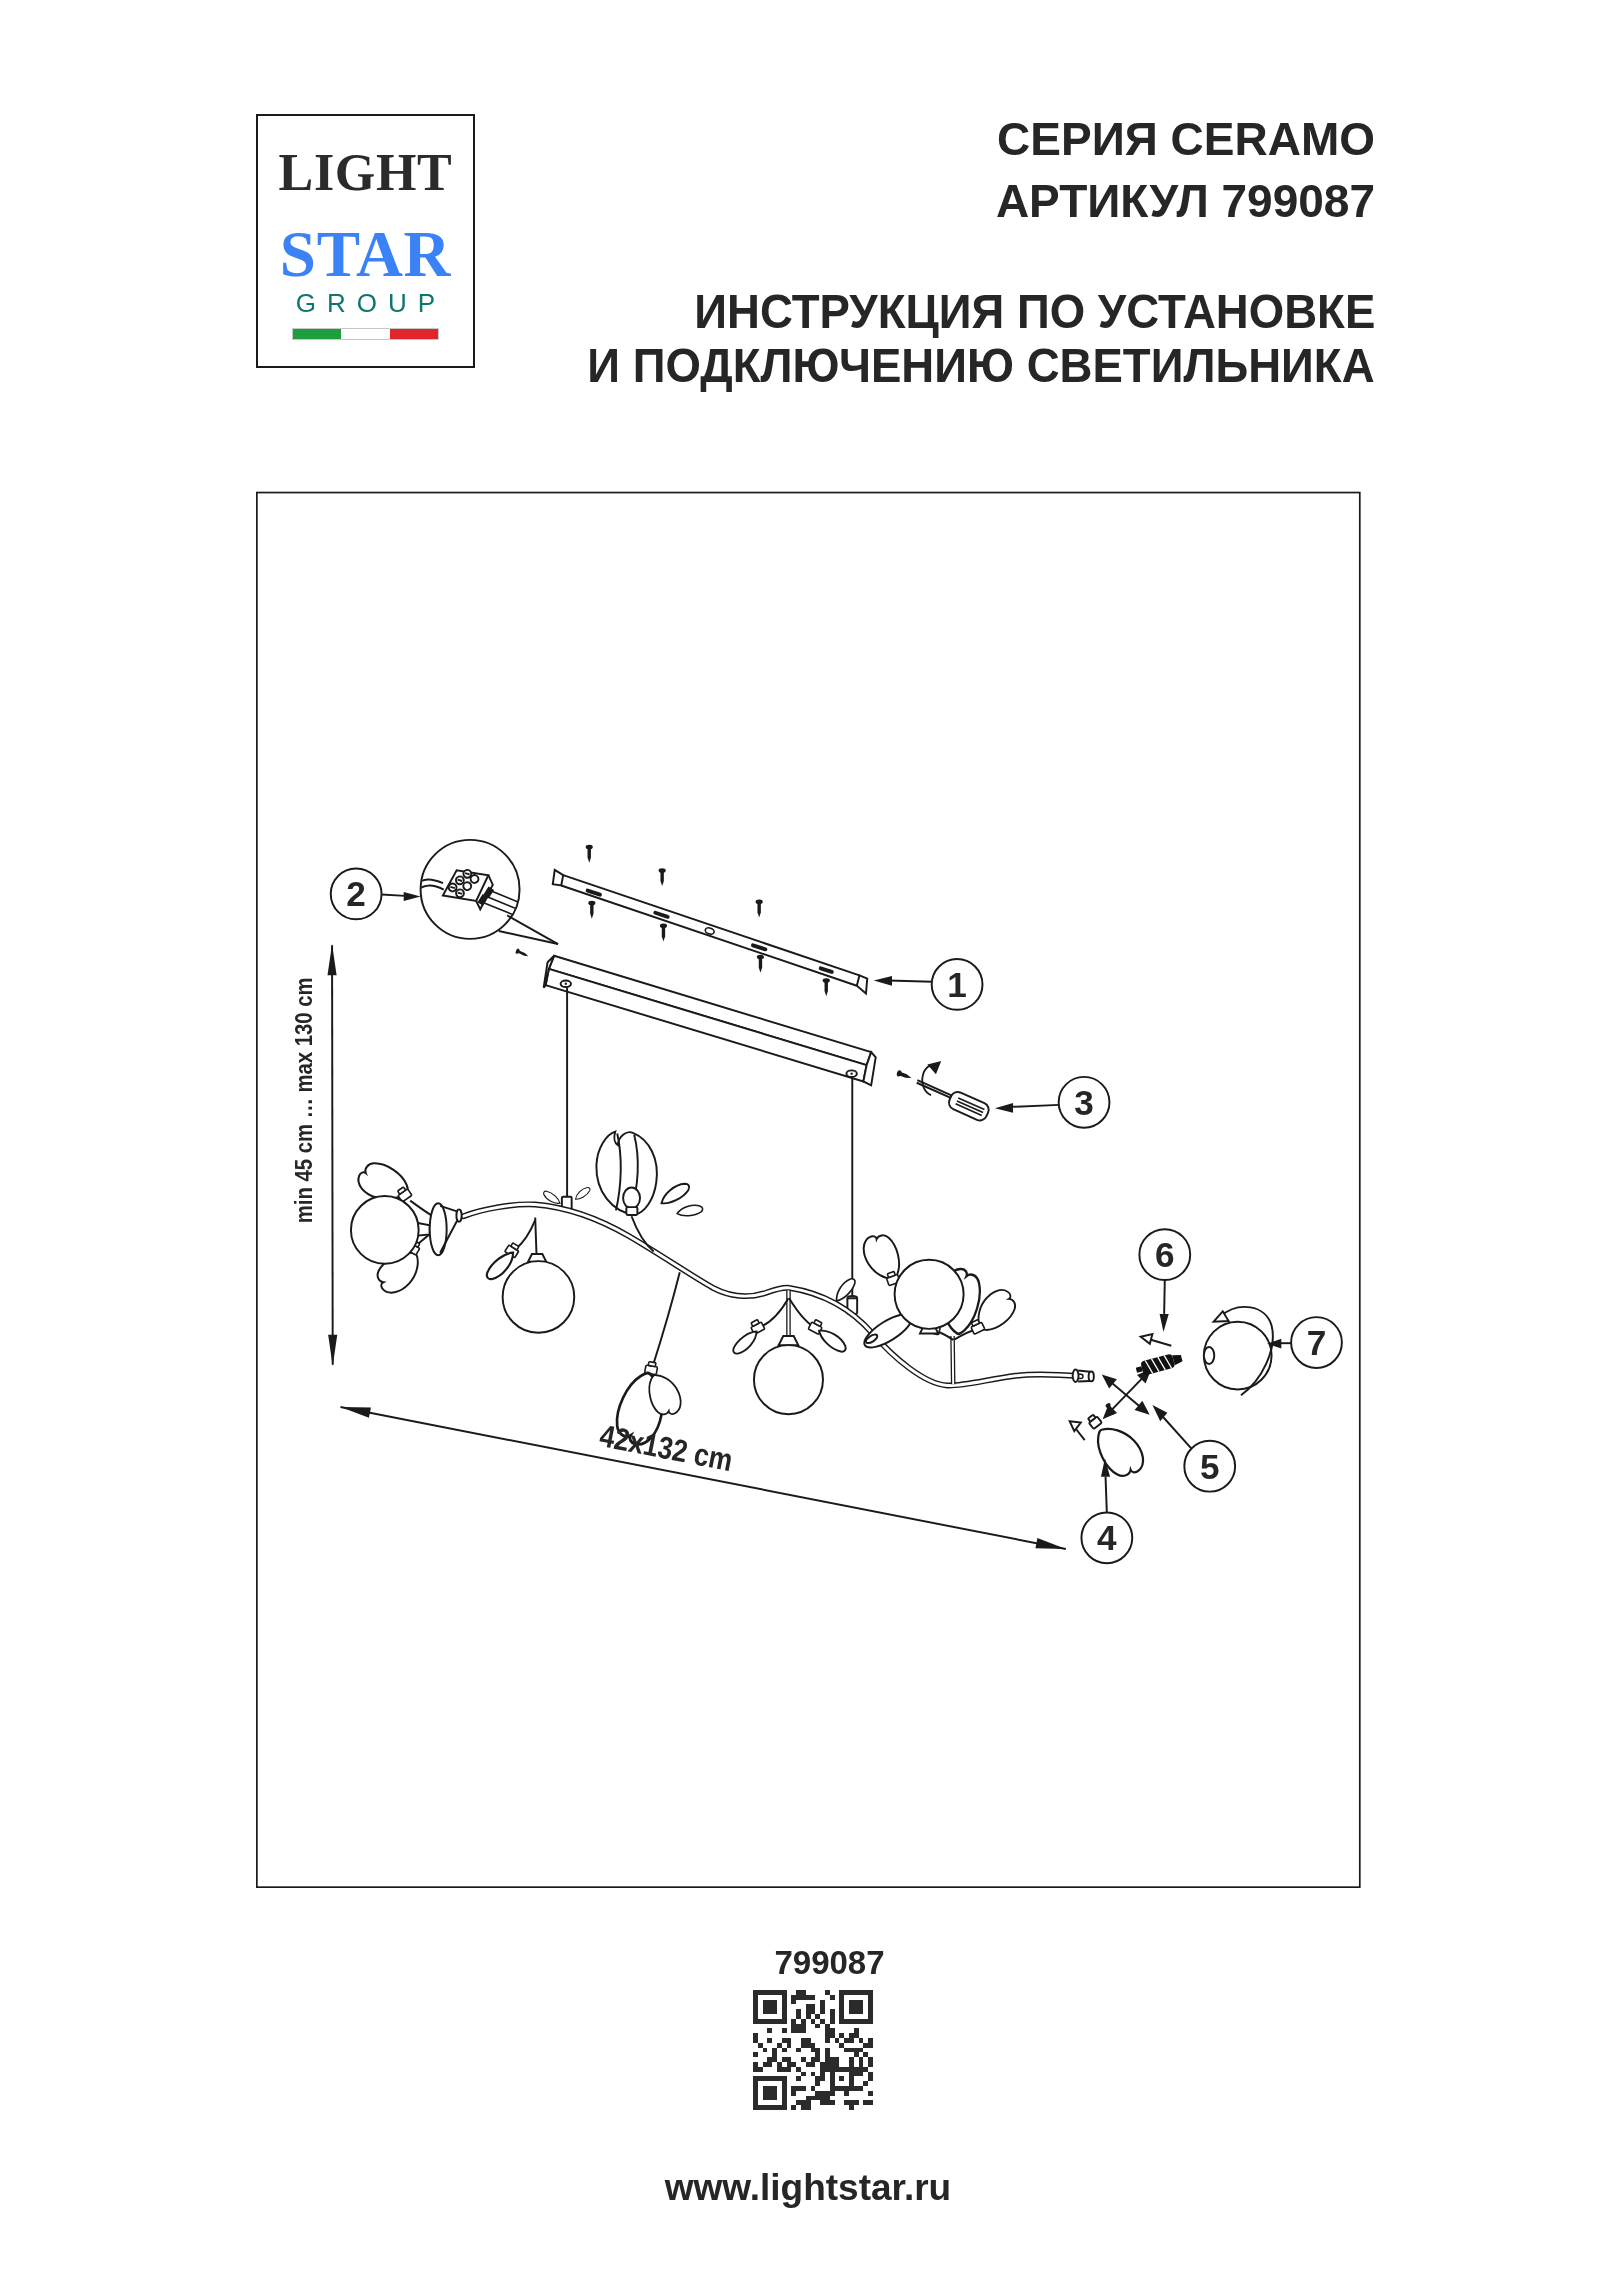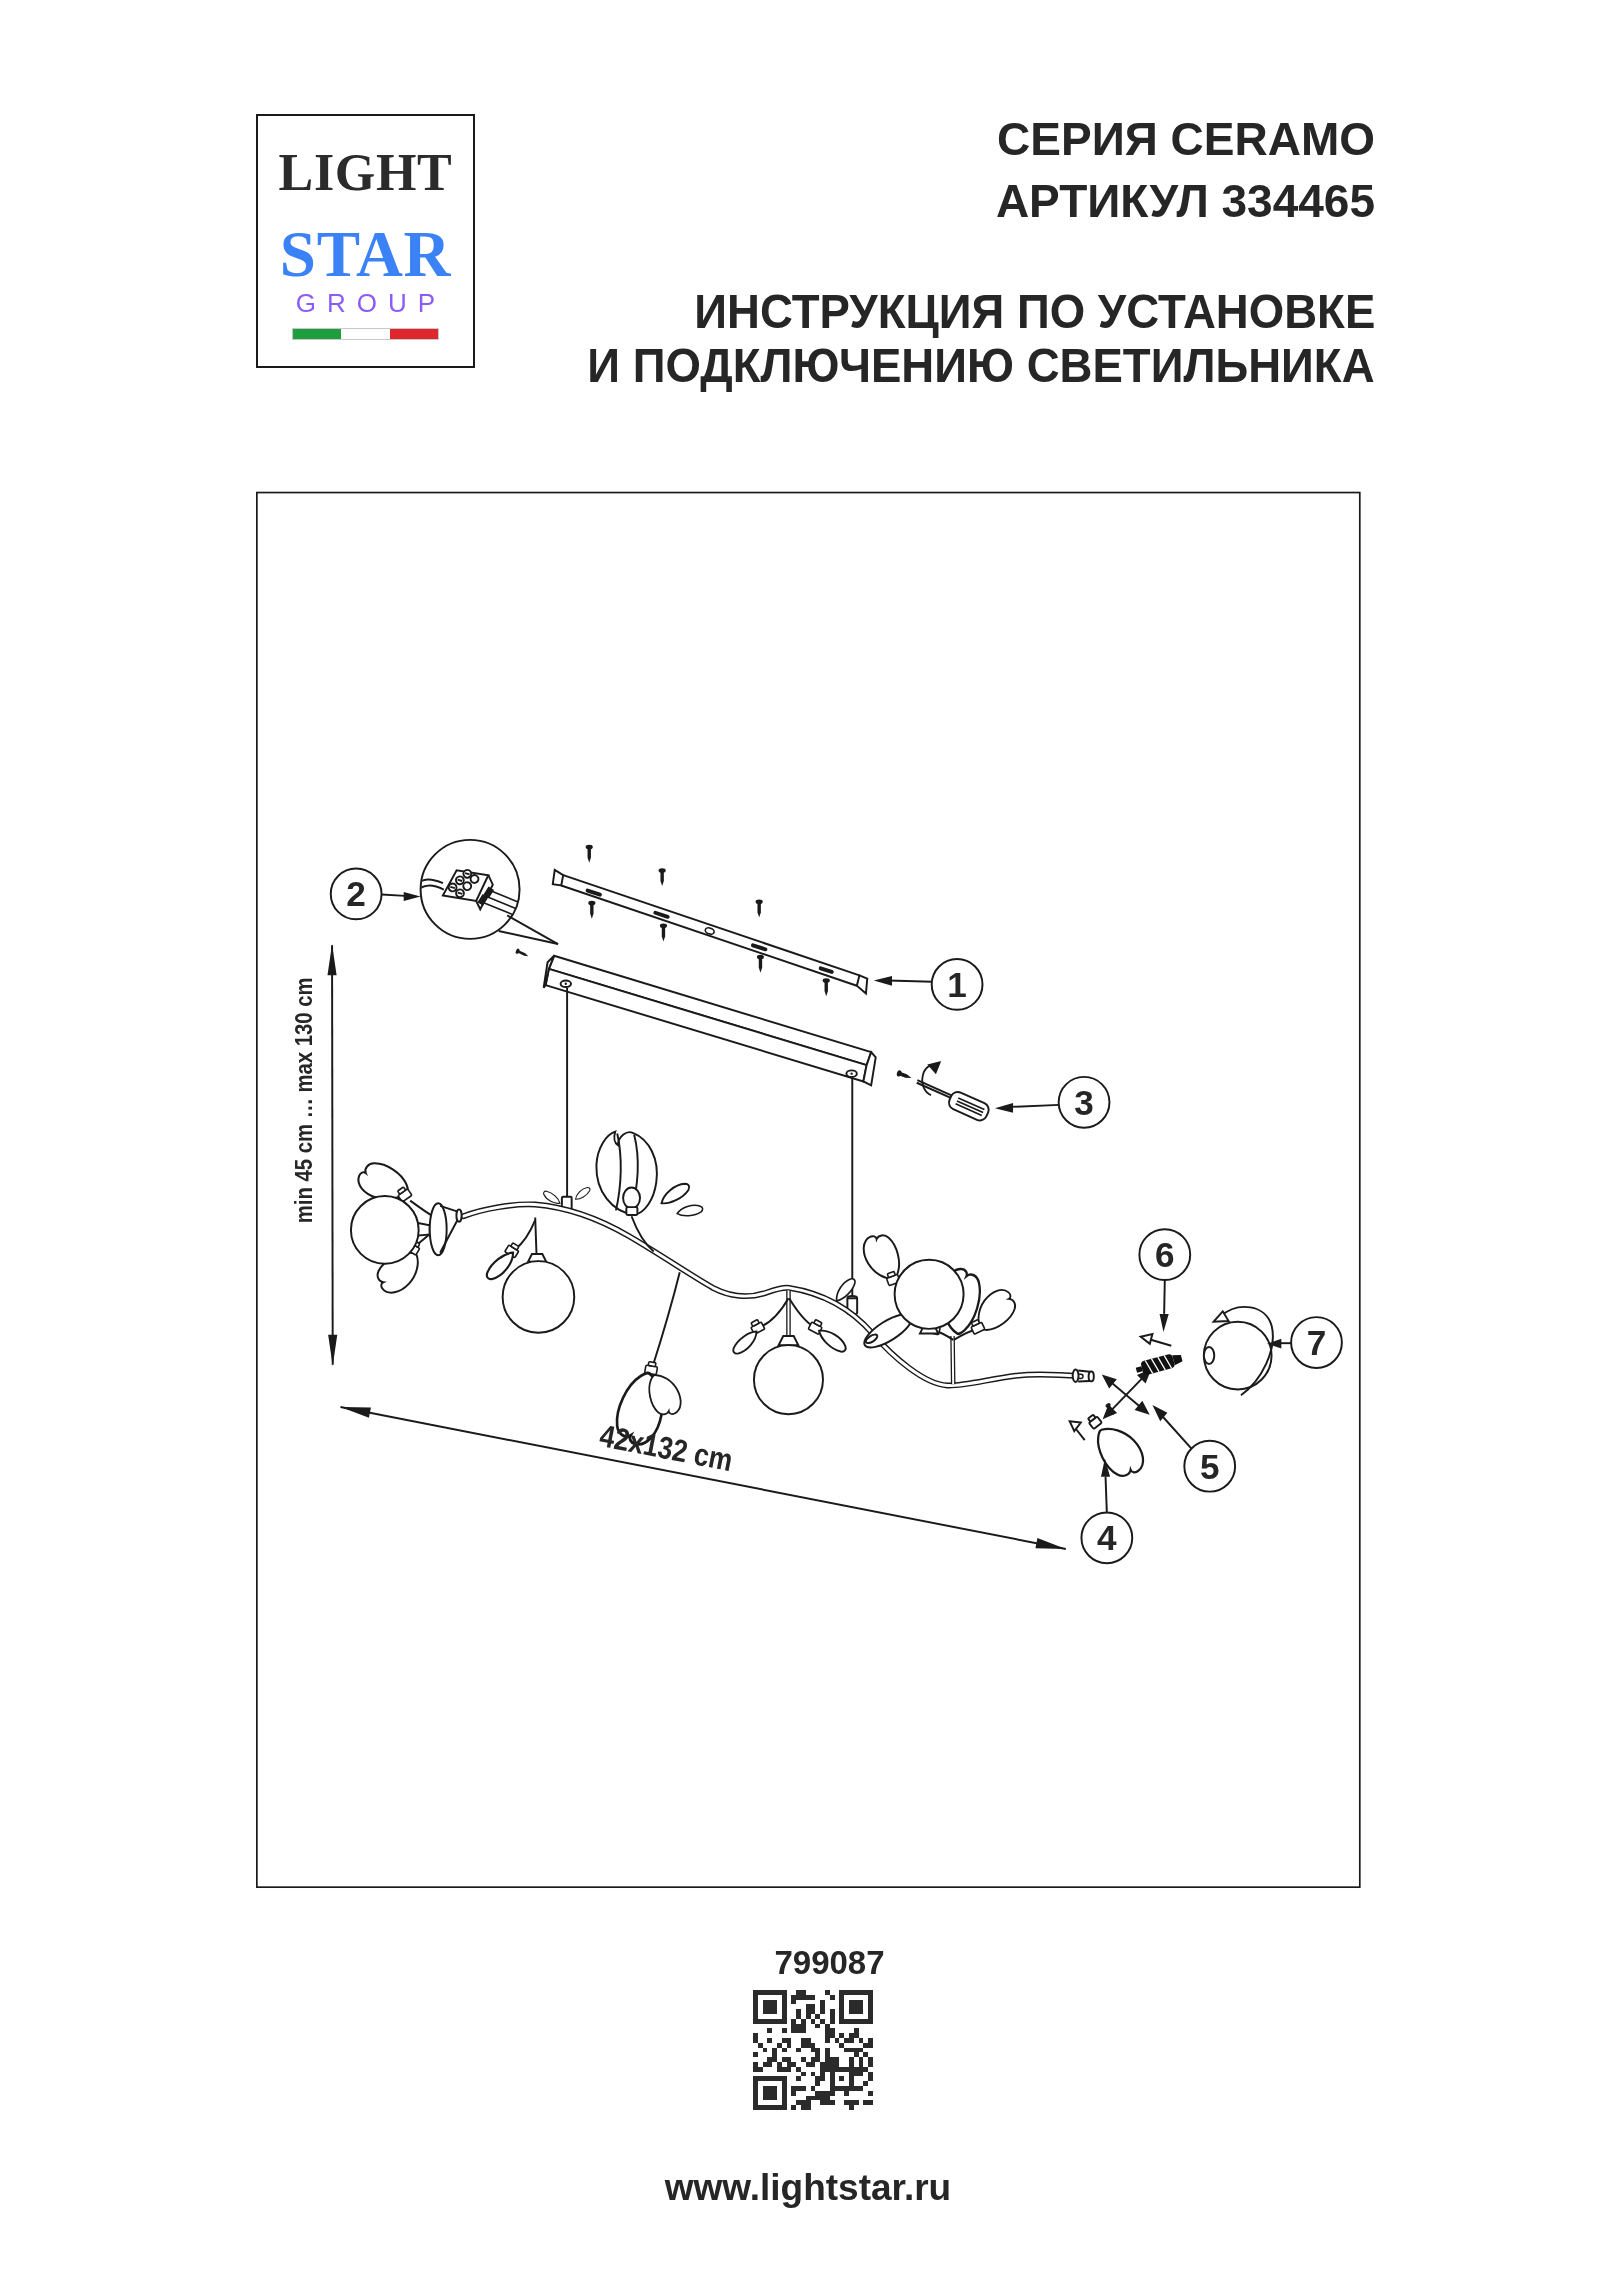--- a/index.html
+++ b/index.html
@@ -8,21 +8,21 @@
   .abs{position:absolute;}
 
   
   #logo-box{left:256px;top:114px;width:219px;height:254px;border:2.6px solid #1a1a1a;
             box-sizing:border-box;text-align:center;}
   #logo-light{margin-top:33px;font-family:"Liberation Serif",serif;font-weight:bold;
               font-size:52px;line-height:47px;letter-spacing:0.7px;color:#2b2b2b;}
   #logo-star{font-family:"Liberation Serif",serif;font-weight:bold;font-size:65px;
              line-height:60px;letter-spacing:0.7px;color:#3b82f6;margin-top:28px;}
   #logo-group{margin-top:3.9px;font-size:26px;font-weight:normal;letter-spacing:11px;
-              margin-right:-11px;color:#8b5cf6;}
+              margin-right:-11px;color:#0f766e;}
   #logo-flag{margin:10.4px auto 0 auto;width:145px;height:9.8px;display:flex;outline:0.7px solid #c8c8c8;}
   #logo-flag div{flex:1;height:100%;}
 
   
   .hdr{position:absolute;right:241px;text-align:right;font-weight:bold;white-space:nowrap;margin-top:8px;}
   #hdr-series {top:104px;font-size:46px;}
   #hdr-article{top:166px;font-size:46px;}
   #hdr-instr1 {top:275px;font-size:49px;}
   #hdr-instr2 {top:329px;font-size:49px;}
   .cond{display:inline-block;transform:scaleX(0.93);transform-origin:100% 50%;}
@@ -48,21 +48,21 @@
     <div id="logo-star">STAR</div>
     <div id="logo-group">GROUP</div>
     <div id="logo-flag">
       <div style="background:#1E9E3E"></div>
       <div style="background:#FFFFFF"></div>
       <div style="background:#E0262D"></div>
     </div>
   </div>
 
   <div id="hdr-series" class="hdr">СЕРИЯ CERAMO</div>
-  <div id="hdr-article" class="hdr">АРТИКУЛ 334465</div>
+  <div id="hdr-article" class="hdr">АРТИКУЛ 799087</div>
   <div id="hdr-instr1" class="hdr"><span class="cond">ИНСТРУКЦИЯ ПО УСТАНОВКЕ</span></div>
   <div id="hdr-instr2" class="hdr"><span class="cond">И ПОДКЛЮЧЕНИЮ СВЕТИЛЬНИКА</span></div>
 
   <svg id="diagram" class="abs" viewBox="0 0 2482 3508">
     <defs>
       <g id="screw">
         <ellipse cx="0" cy="3" rx="5.5" ry="3.5" fill="#1a1a1a"></ellipse>
         <path d="M -2.6,5 L -2.6,19 L 0,27 L 2.6,19 L 2.6,5 Z" fill="#1a1a1a"></path>
       </g>
       <g id="socket" fill="#ffffff" stroke="#1a1a1a" stroke-width="2.5">

